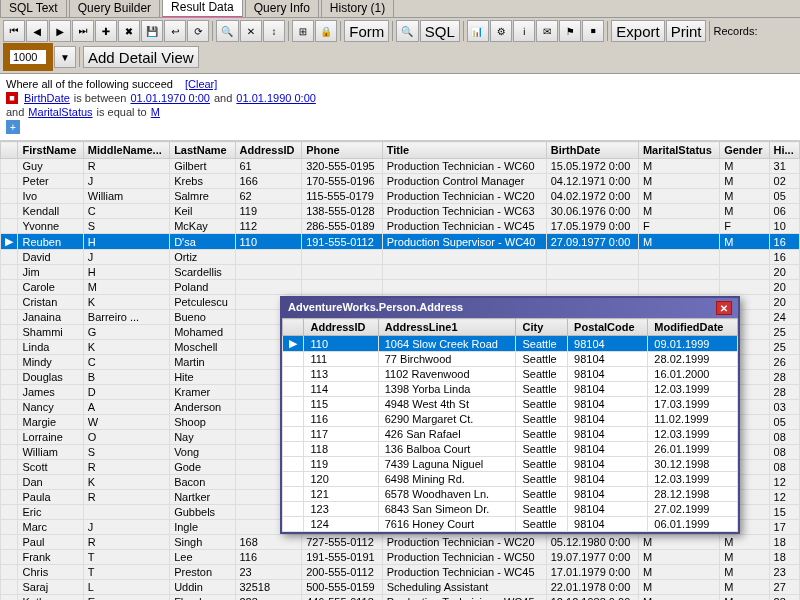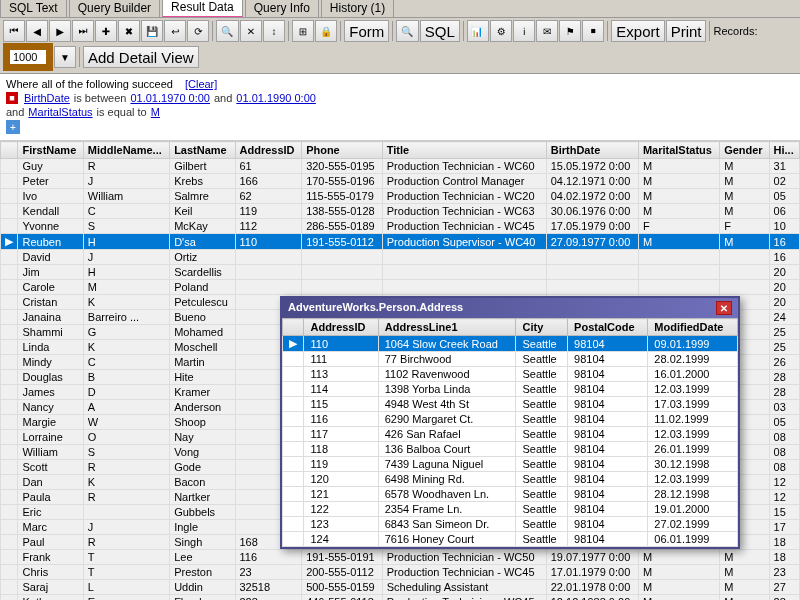--- a/index.html
+++ b/index.html
@@ -654,28 +654,20 @@
               <tr>
                 <td style="text-align: center; width: 12px;"></td>
                 <td>121</td>
                 <td>6578 Woodhaven Ln.</td>
                 <td>Seattle</td>
                 <td>98104</td>
                 <td>28.12.1998</td>
               </tr>
               <tr>
                 <td style="text-align: center; width: 12px;"></td>
-                <td>122</td>
-                <td>2354 Frame Ln.</td>
-                <td>Seattle</td>
-                <td>98104</td>
-                <td>19.01.2000</td>
-              </tr>
-              <tr>
-                <td style="text-align: center; width: 12px;"></td>
                 <td>123</td>
                 <td>6843 San Simeon Dr.</td>
                 <td>Seattle</td>
                 <td>98104</td>
                 <td>27.02.1999</td>
               </tr>
               <tr>
                 <td style="text-align: center; width: 12px;"></td>
                 <td>124</td>
                 <td>7616 Honey Court</td>

